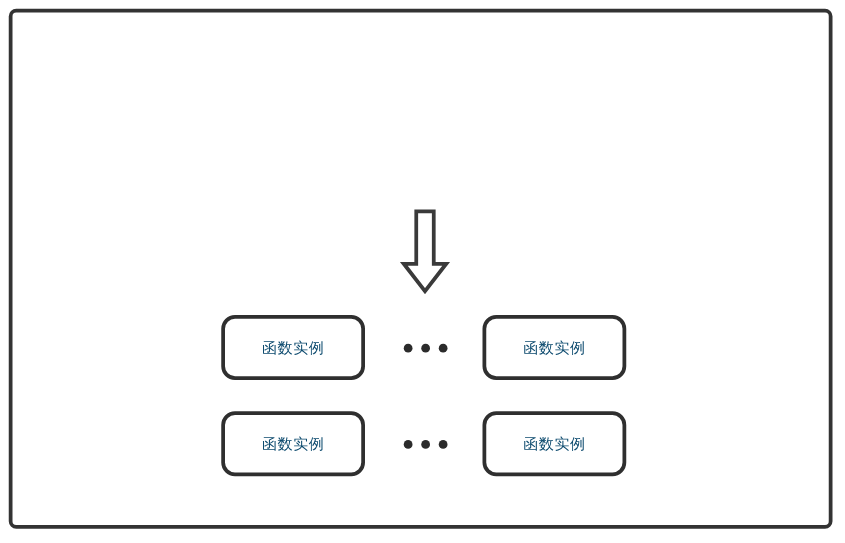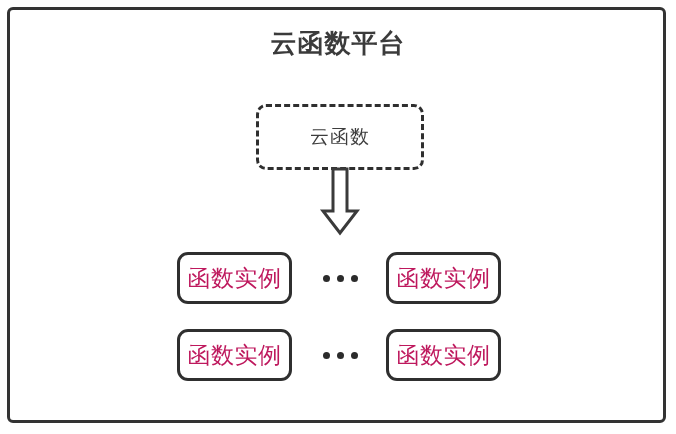--- a/index.html
+++ b/index.html
@@ -98,22 +98,22 @@
     border-radius: 11px;
     background: #ffffff;
     display: flex;
     align-items: center;
     justify-content: center;
   }
   .instance-box.left  { left: 177px; }
   .instance-box.right { left: 386px; }
 
   .instance-label {
-    font-size: 23px;
-    color: #be185d;
+    font-size: 12px;
+    color: #0c4a6e;
     letter-spacing: 0.5px;
   }
 
   
   .ellipsis {
     position: absolute;
     left: 318px;
     top: 0;
     width: 44px;
     height: 52px;
@@ -140,25 +140,21 @@
     white-space: nowrap;
   }
 </style>
 </head>
 <body>
 
 <div id="diagram-root">
 
   <div class="platform-frame"></div>
 
-  <div class="platform-title">云函数平台</div>
 
-  <div class="cloud-function-box">
-    <span class="cloud-function-label">云函数</span>
-  </div>
 
   <div class="down-arrow">
     <svg width="44" height="70" viewBox="0 0 44 70" xmlns="http://www.w3.org/2000/svg">
       <polygon points="15,2 29,2 29,44 39,44 22,66 5,44 15,44" fill="#ffffff" stroke="#3a3a3a" stroke-width="3" stroke-linejoin="miter"></polygon>
     </svg>
   </div>
 
   <div class="instance-row row-1">
     <div class="instance-box left">
       <span class="instance-label">函数实例</span>

